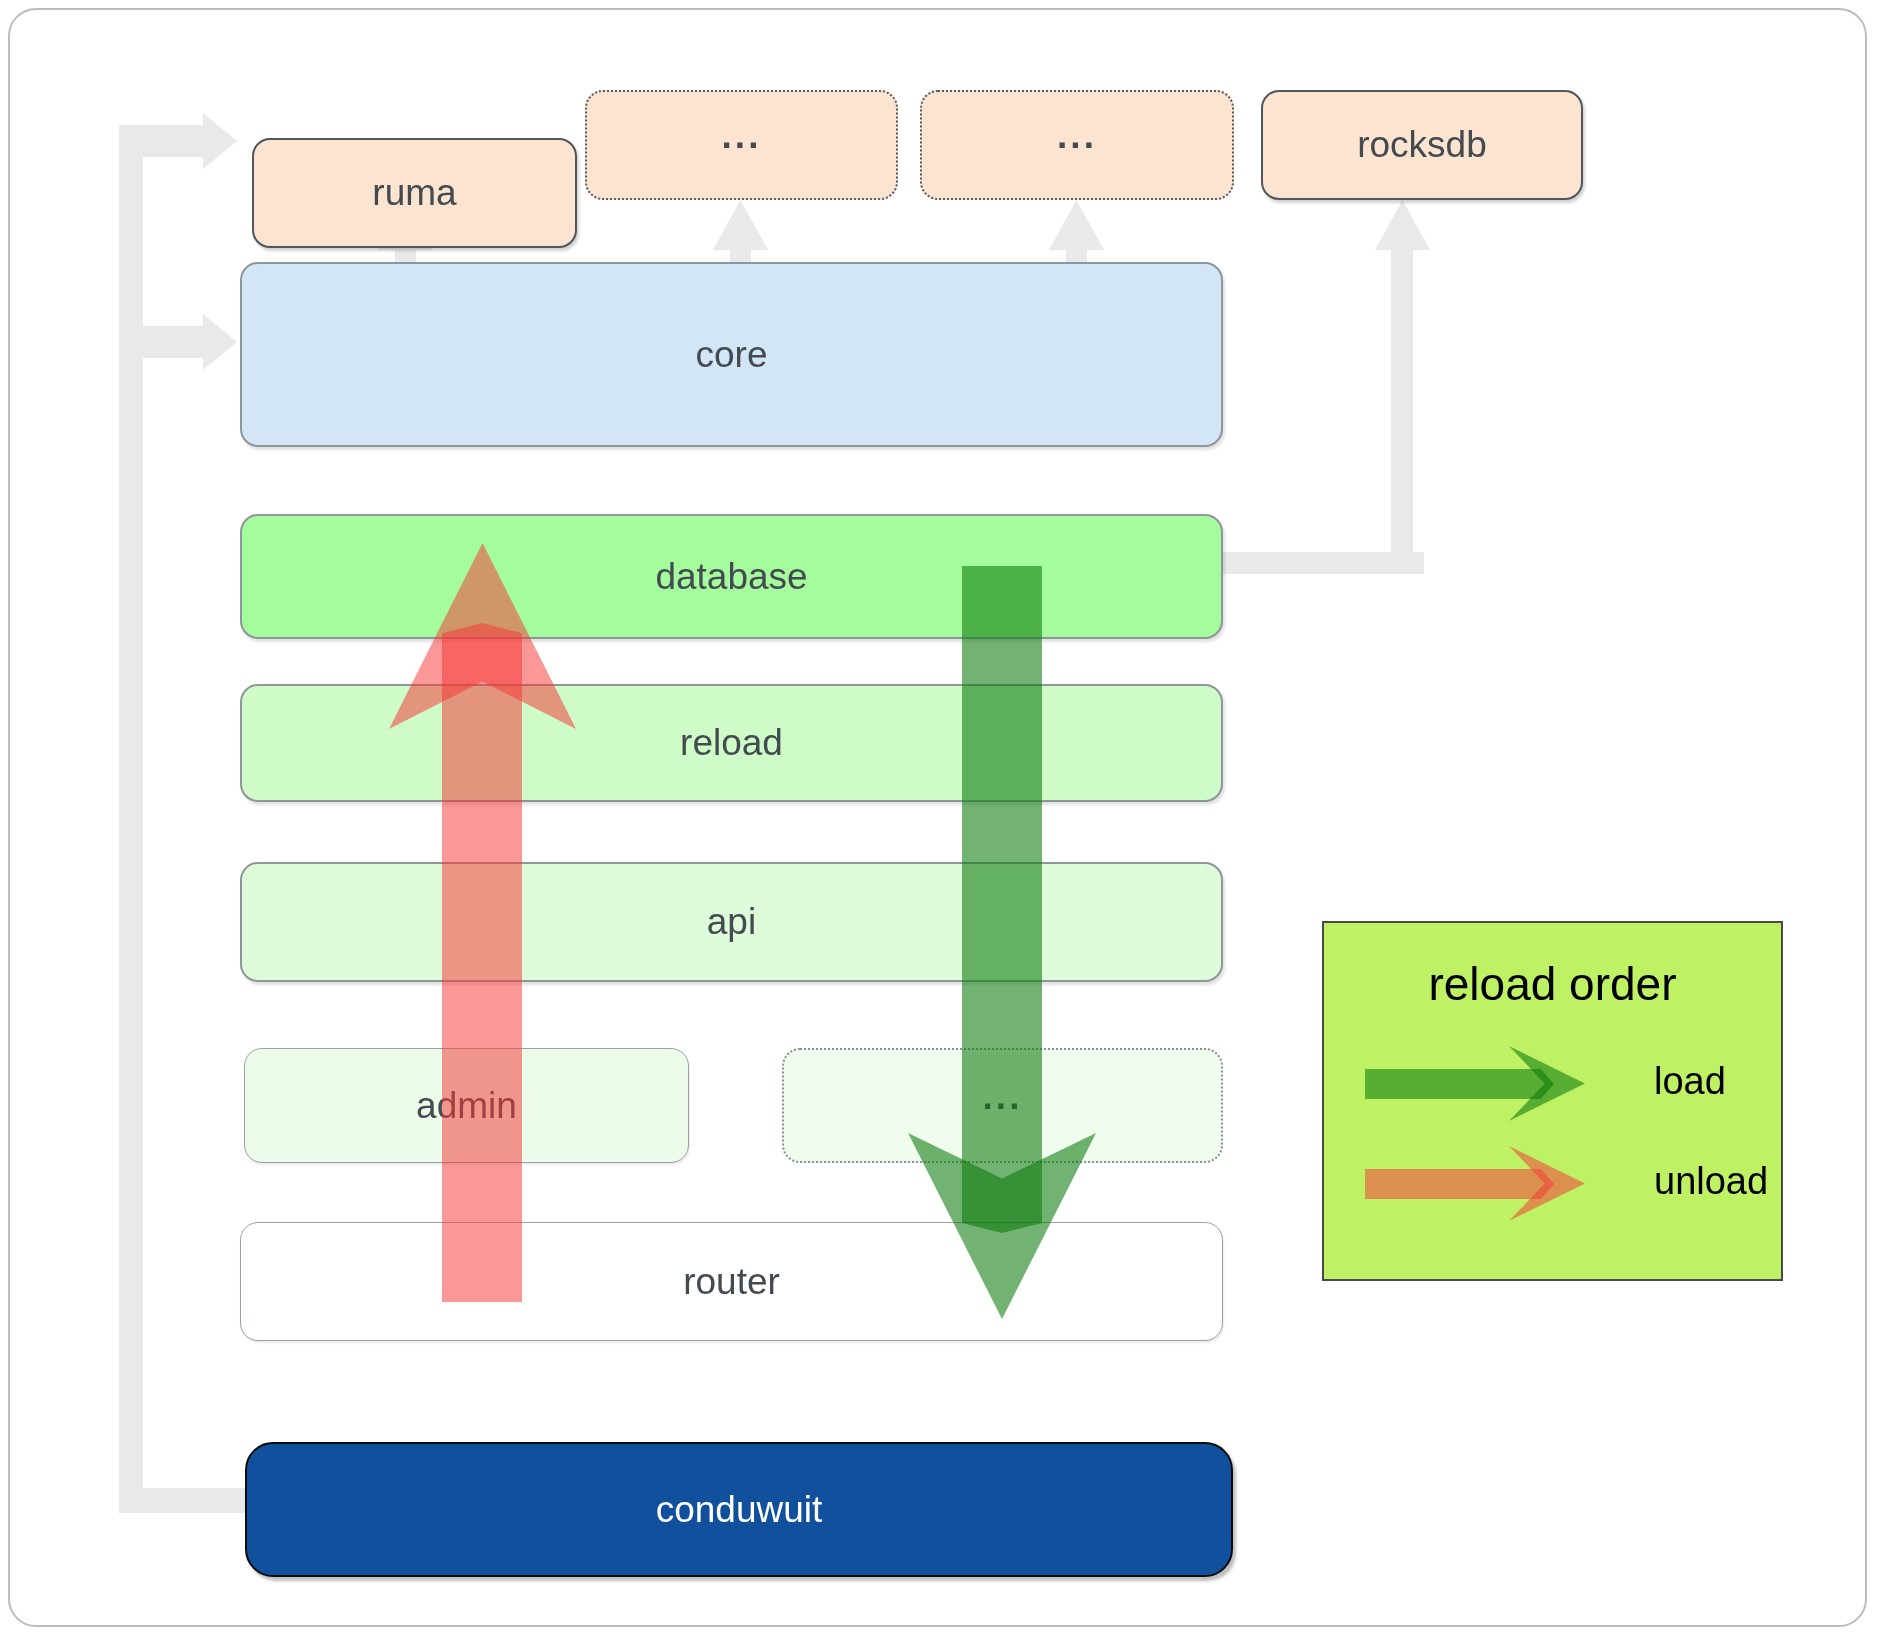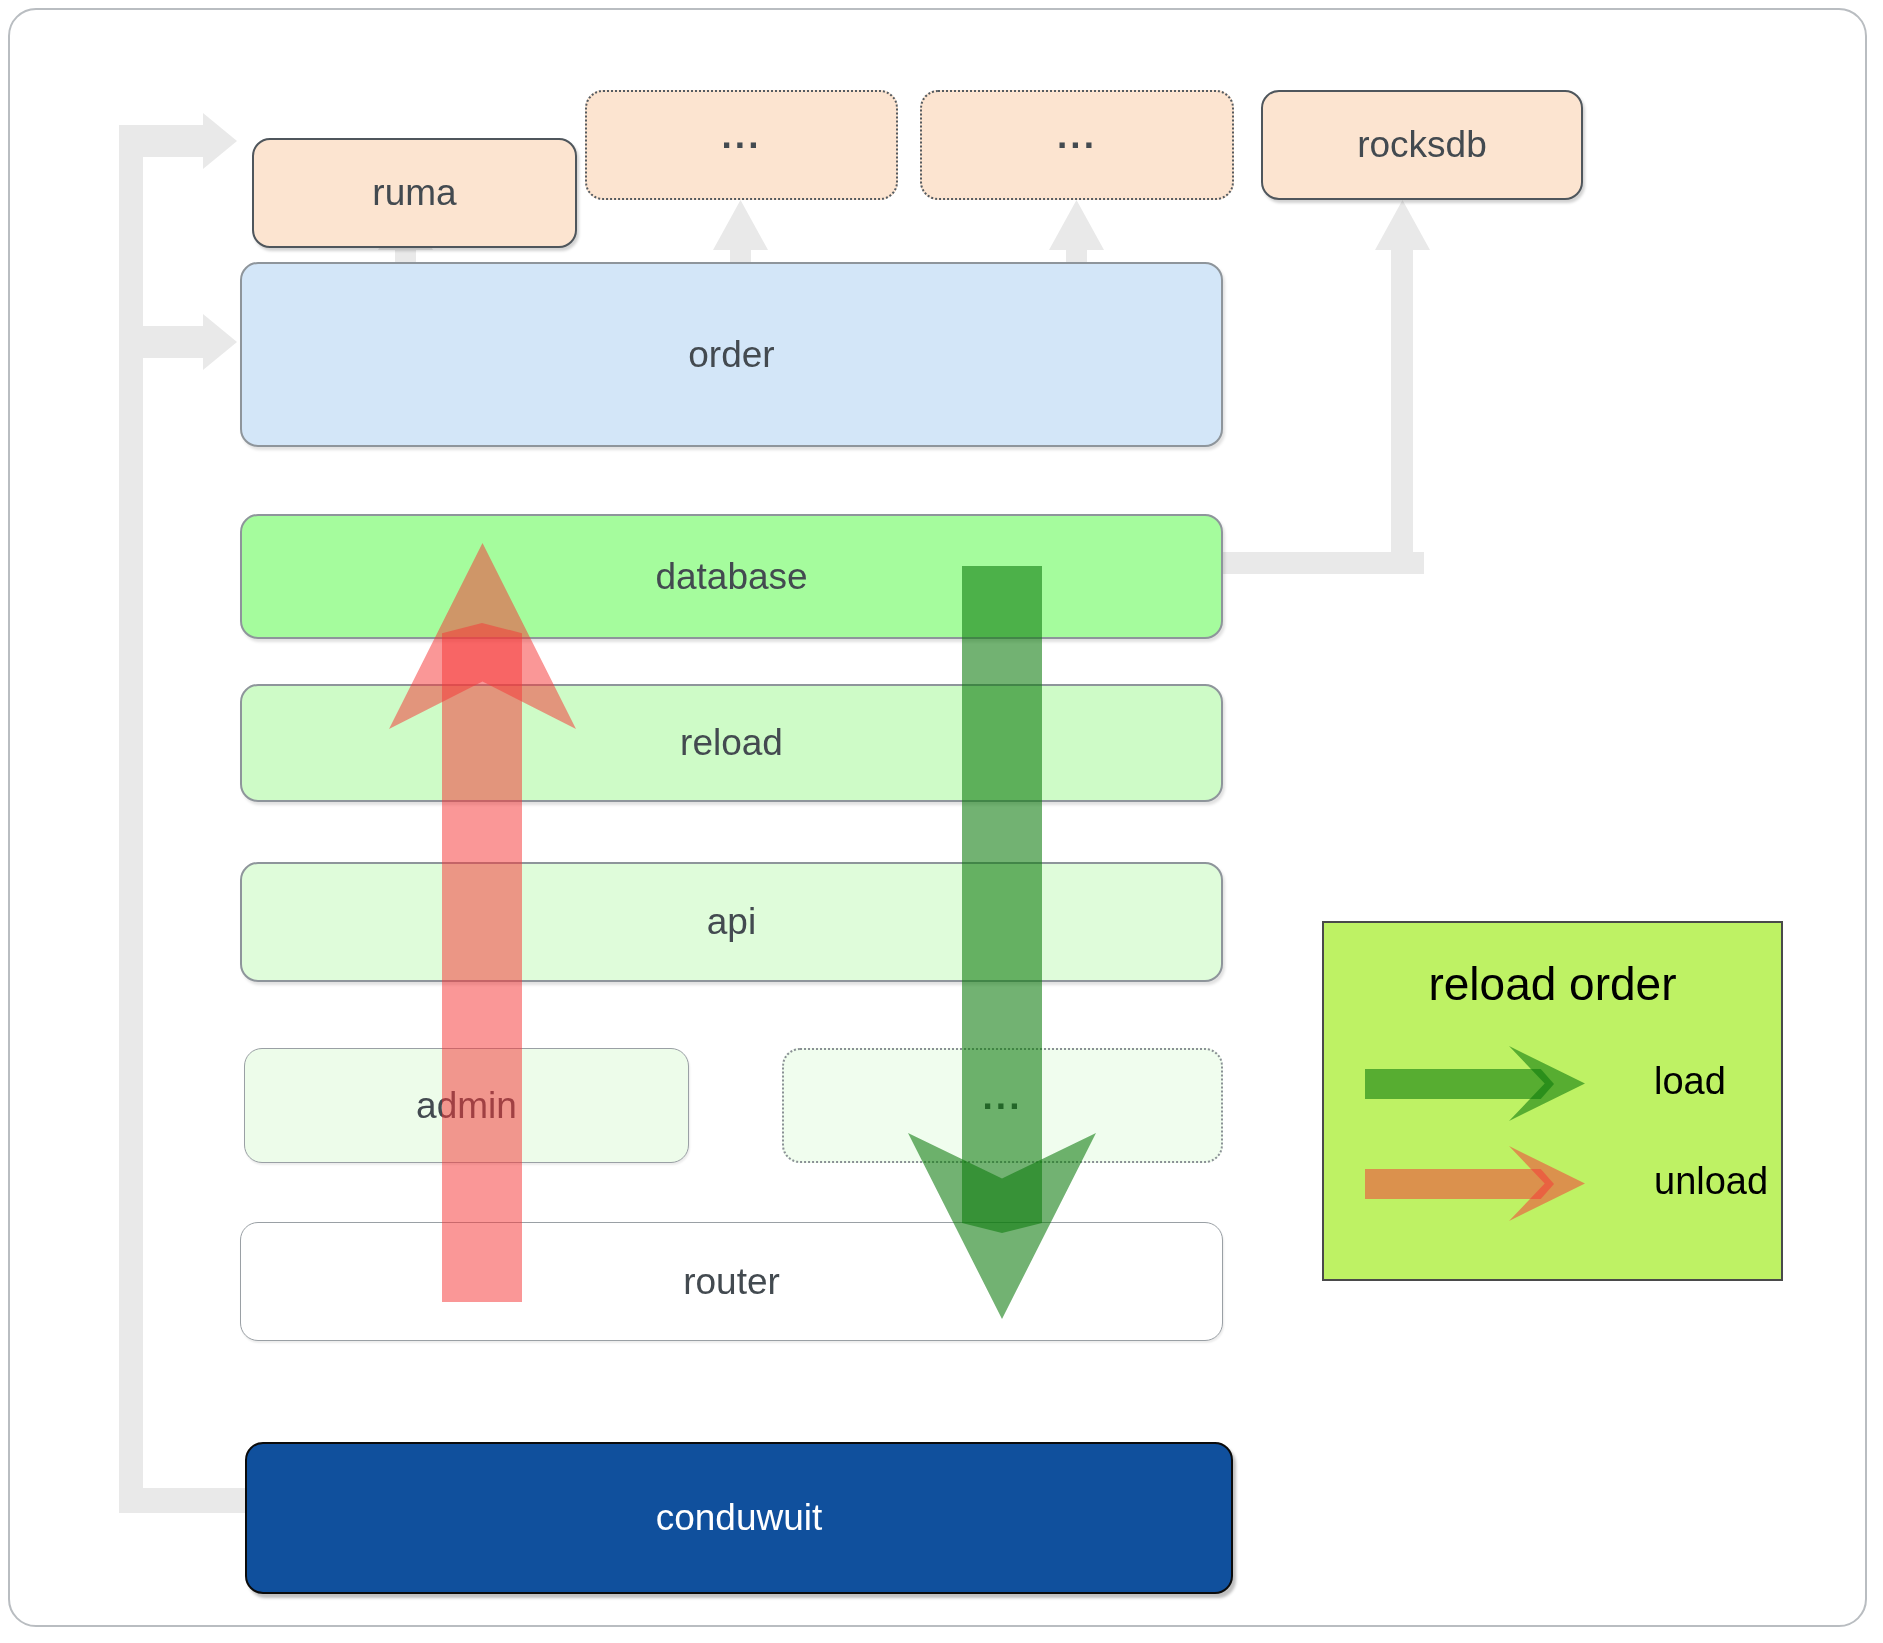--- a/index.html
+++ b/index.html
@@ -89,41 +89,41 @@
     <span class="dots">...</span>
   </div>
   <div class="node b-dotted z-node" style="left: 920px; top: 90px; width: 314px; height: 110px; background: rgb(252, 228, 208);">
     <span class="dots">...</span>
   </div>
   <div class="node b-solid-dark z-node" style="left: 1261px; top: 90px; width: 322px; height: 110px; background: rgb(252, 228, 208);">
     <span>rocksdb</span>
   </div>
 
   <div class="node b-gray z-node" style="left: 240px; top: 262px; width: 983px; height: 185px; background: rgb(211, 230, 248);">
-    <span>order</span>
+    <span>core</span>
   </div>
   <div class="node b-gray z-node" style="left: 240px; top: 502px; width: 983px; height: 125px; background: rgb(165, 252, 157); margin-top: 12px;">
     <span>database</span>
   </div>
   <div class="node b-gray z-node" style="left: 240px; top: 684px; width: 983px; height: 118px; background: rgb(206, 251, 199);">
     <span>reload</span>
   </div>
   <div class="node b-gray z-node" style="left: 240px; top: 862px; width: 983px; height: 120px; background: rgb(223, 252, 218);">
     <span>api</span>
   </div>
   <div class="node b-thin z-node" style="left: 244px; top: 1048px; width: 445px; height: 115px; background: rgb(237, 252, 234);">
     <span>admin</span>
   </div>
   <div class="node b-dotted-light z-node" style="left: 782px; top: 1048px; width: 441px; height: 115px; background: rgb(240, 253, 238);">
     <span class="dots">...</span>
   </div>
   <div class="node b-thin z-node" style="left: 240px; top: 1222px; width: 983px; height: 119px; background: rgb(255, 255, 255);">
     <span>router</span>
   </div>
-  <div class="node b-navy conduwuit-label z-node" style="left: 245px; top: 1442px; width: 988px; height: 152px; background: rgb(16, 80, 157);">
+  <div class="node b-navy conduwuit-label z-node" style="left: 245px; top: 1442px; width: 988px; height: 135px; background: rgb(16, 80, 157); border-radius: 28px;">
     <span>conduwuit</span>
   </div>
 
   <div class="arrow-part unload-band z-arrow" style="background: rgba(246, 55, 55, 0.52);"></div>
   <div class="arrow-part unload-head z-arrow" style="background: rgba(246, 55, 55, 0.52);"></div>
   <div class="arrow-part load-band z-arrow" style="background: rgba(12, 122, 12, 0.58);"></div>
   <div class="arrow-part load-head z-arrow" style="background: rgba(12, 122, 12, 0.58);"></div>
 
   <div class="legend z-legend">
     <div class="legend-title">reload order</div>

